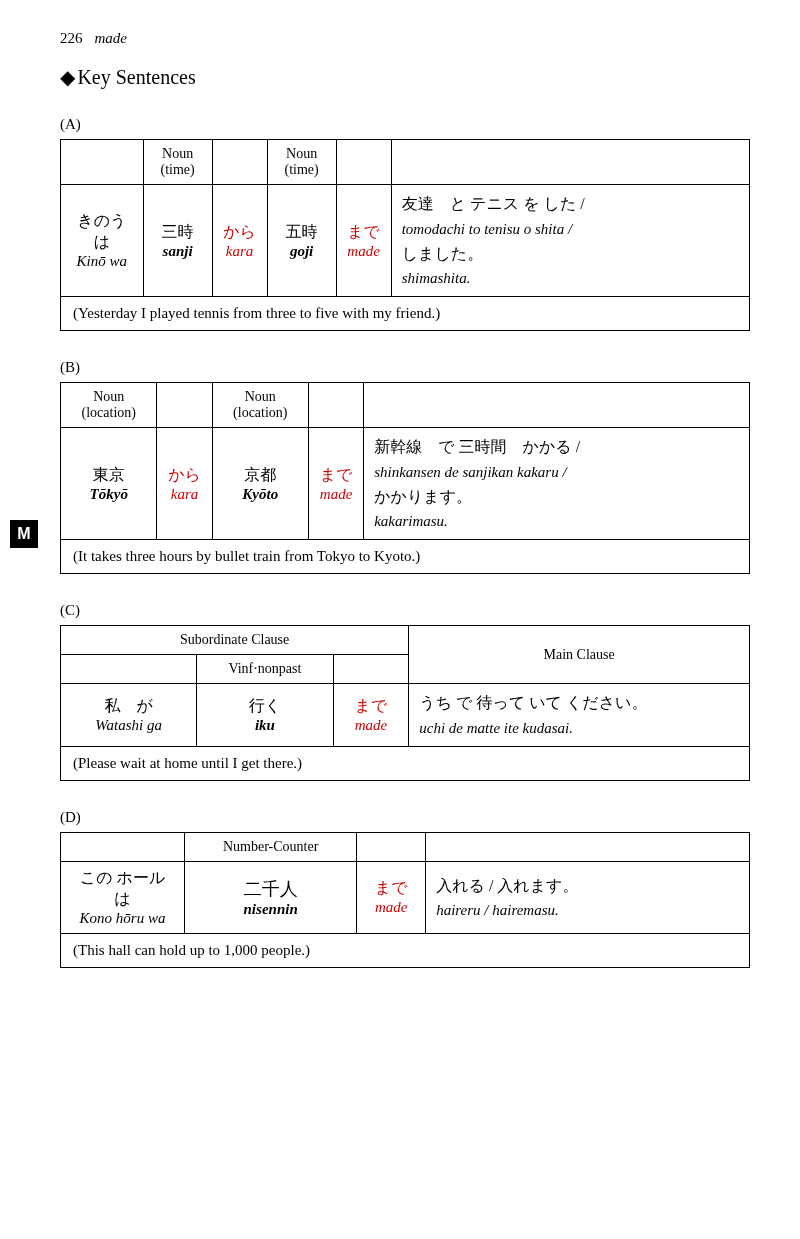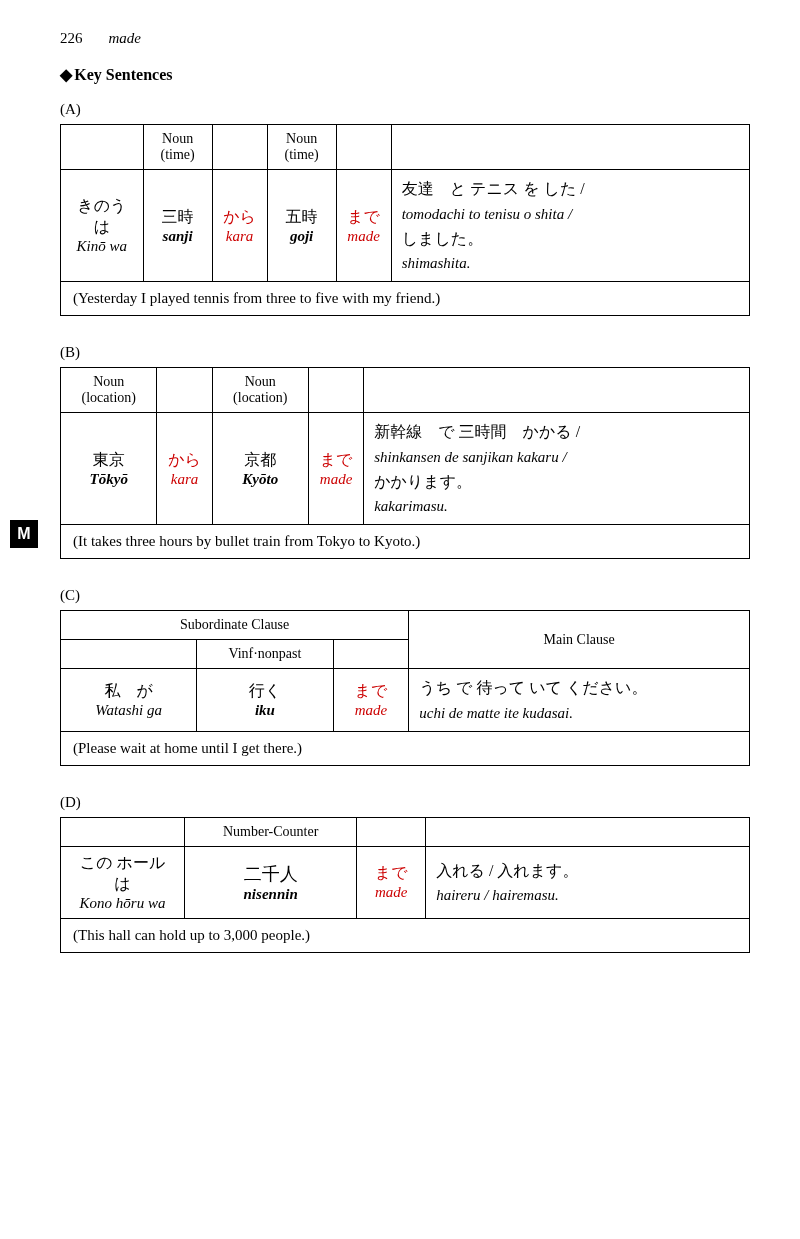--- a/index.html
+++ b/index.html
@@ -9,34 +9,34 @@
       font-size: 15px;
       color: #000;
       width: 800px;
       min-height: 1239px;
       padding: 30px 50px 30px 60px;
       position: relative;
     }
     .page-header {
       display: flex;
       align-items: baseline;
-      gap: 26px;
+      gap: 12px;
       margin-bottom: 18px;
     }
     .page-number {
       font-size: 15px;
     }
     .page-title {
       font-style: italic;
       font-size: 15px;
     }
     .section-title {
-      font-weight: bold;
-      font-size: 16px;
-      margin-bottom: 17px;
+      font-weight: normal;
+      font-size: 20px;
+      margin-bottom: 27px;
     }
     .diamond {
       margin-right: 2px;
     }
     .table-wrapper {
       margin-bottom: 22px;
     }
     table {
       border-collapse: collapse;
       width: 100%;
@@ -279,18 +279,18 @@
           <td>
             <div class="japanese red">まで</div>
             <div class="italic red">made</div>
           </td>
           <td class="wide-cell">
             <div class="japanese">入れる / 入れます。</div>
             <div class="italic">haireru / hairemasu.</div>
           </td>
         </tr>
         <tr class="translation-row">
-          <td colspan="4">(This hall can hold up to 3,000 people.)</td>
+          <td colspan="4">(This hall can hold up to 1,000 people.)</td>
         </tr>
       </tbody>
     </table>
   </div>
 </div>
 
 </body></html>

